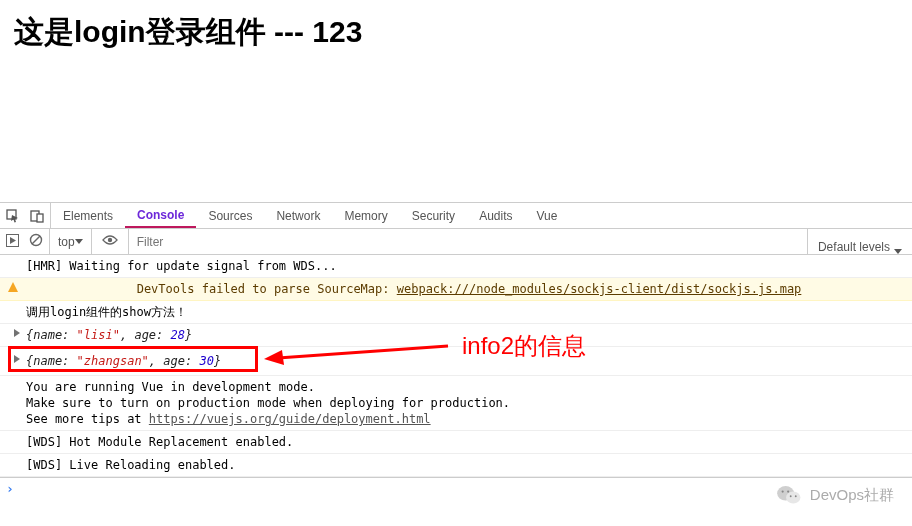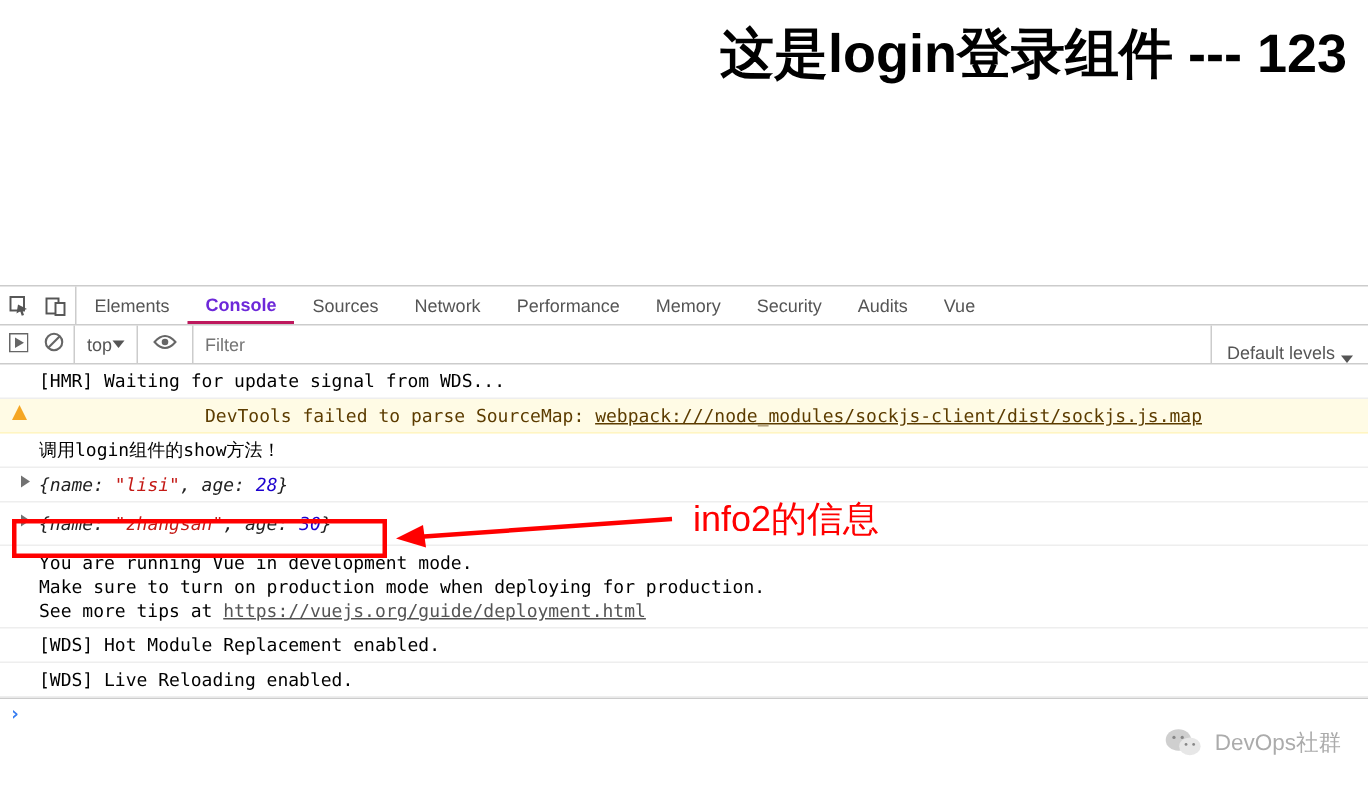--- a/index.html
+++ b/index.html
@@ -1,19 +1,19 @@
 <!DOCTYPE html>
 <html><head>
 <meta charset="utf-8">
 <style>
 * { margin: 0; padding: 0; box-sizing: border-box; }
 body { font-family: Arial, "Microsoft YaHei", sans-serif; background: #fff; width: 912px; height: 526px; overflow: hidden; position: relative; }
 .page-content { padding: 12px 14px; }
-.page-title { font-size: 36px; font-weight: bold; color: #000; text-align: right; }
-.devtools { position: absolute; top: 190px; left: 0; right: 0; border-top: 1px solid #ccc; }
+.page-title { font-size: 30px; font-weight: bold; color: #000; }
+.devtools { position: absolute; top: 202px; left: 0; right: 0; border-top: 1px solid #ccc; }
 .tab-bar { display: flex; align-items: center; height: 26px; border-bottom: 1px solid #ccc; font-size: 12px; color: #555; }
 .tab-icons { display: flex; align-items: center; padding: 0 6px; border-right: 1px solid #ccc; height: 100%; gap: 10px; }
 .tab-icon svg { display: block; }
 .tabs { display: flex; height: 100%; }
 .tab { padding: 0 12px; display: flex; align-items: center; cursor: pointer; color: #555; }
 .tab.active { color: #6d28d9; border-bottom: 2px solid #be185d; font-weight: bold; }
 .filter-bar { display: flex; align-items: center; height: 26px; border-bottom: 1px solid #ccc; font-size: 12px; color: #555; }
 .fb-left { display: flex; align-items: center; padding: 0 6px; gap: 10px; border-right: 1px solid #ccc; height: 100%; }
 .fb-context { display: flex; align-items: center; padding: 0 8px; gap: 6px; border-right: 1px solid #ccc; height: 100%; }
 .context-select { display: flex; align-items: center; cursor: pointer; }
@@ -63,21 +63,20 @@
             <rect x="1" y="2" width="8" height="10" fill="none" stroke="#555" stroke-width="1.3"></rect>
             <rect x="7" y="5" width="6" height="8" fill="#fff" stroke="#555" stroke-width="1.3"></rect>
           </svg>
         </span>
     </div>
     <div class="tabs">
       <div class="tab">Elements</div>
       <div class="tab active">Console</div>
       <div class="tab">Sources</div>
       <div class="tab">Network</div>
-      <div class="tab">Performance</div>
       <div class="tab">Memory</div>
       <div class="tab">Security</div>
       <div class="tab">Audits</div>
       <div class="tab">Vue</div>
     </div>
   </div>
 
   <div class="filter-bar">
     <div class="fb-left">
       <span><svg width="13" height="13" viewBox="0 0 13 13">

